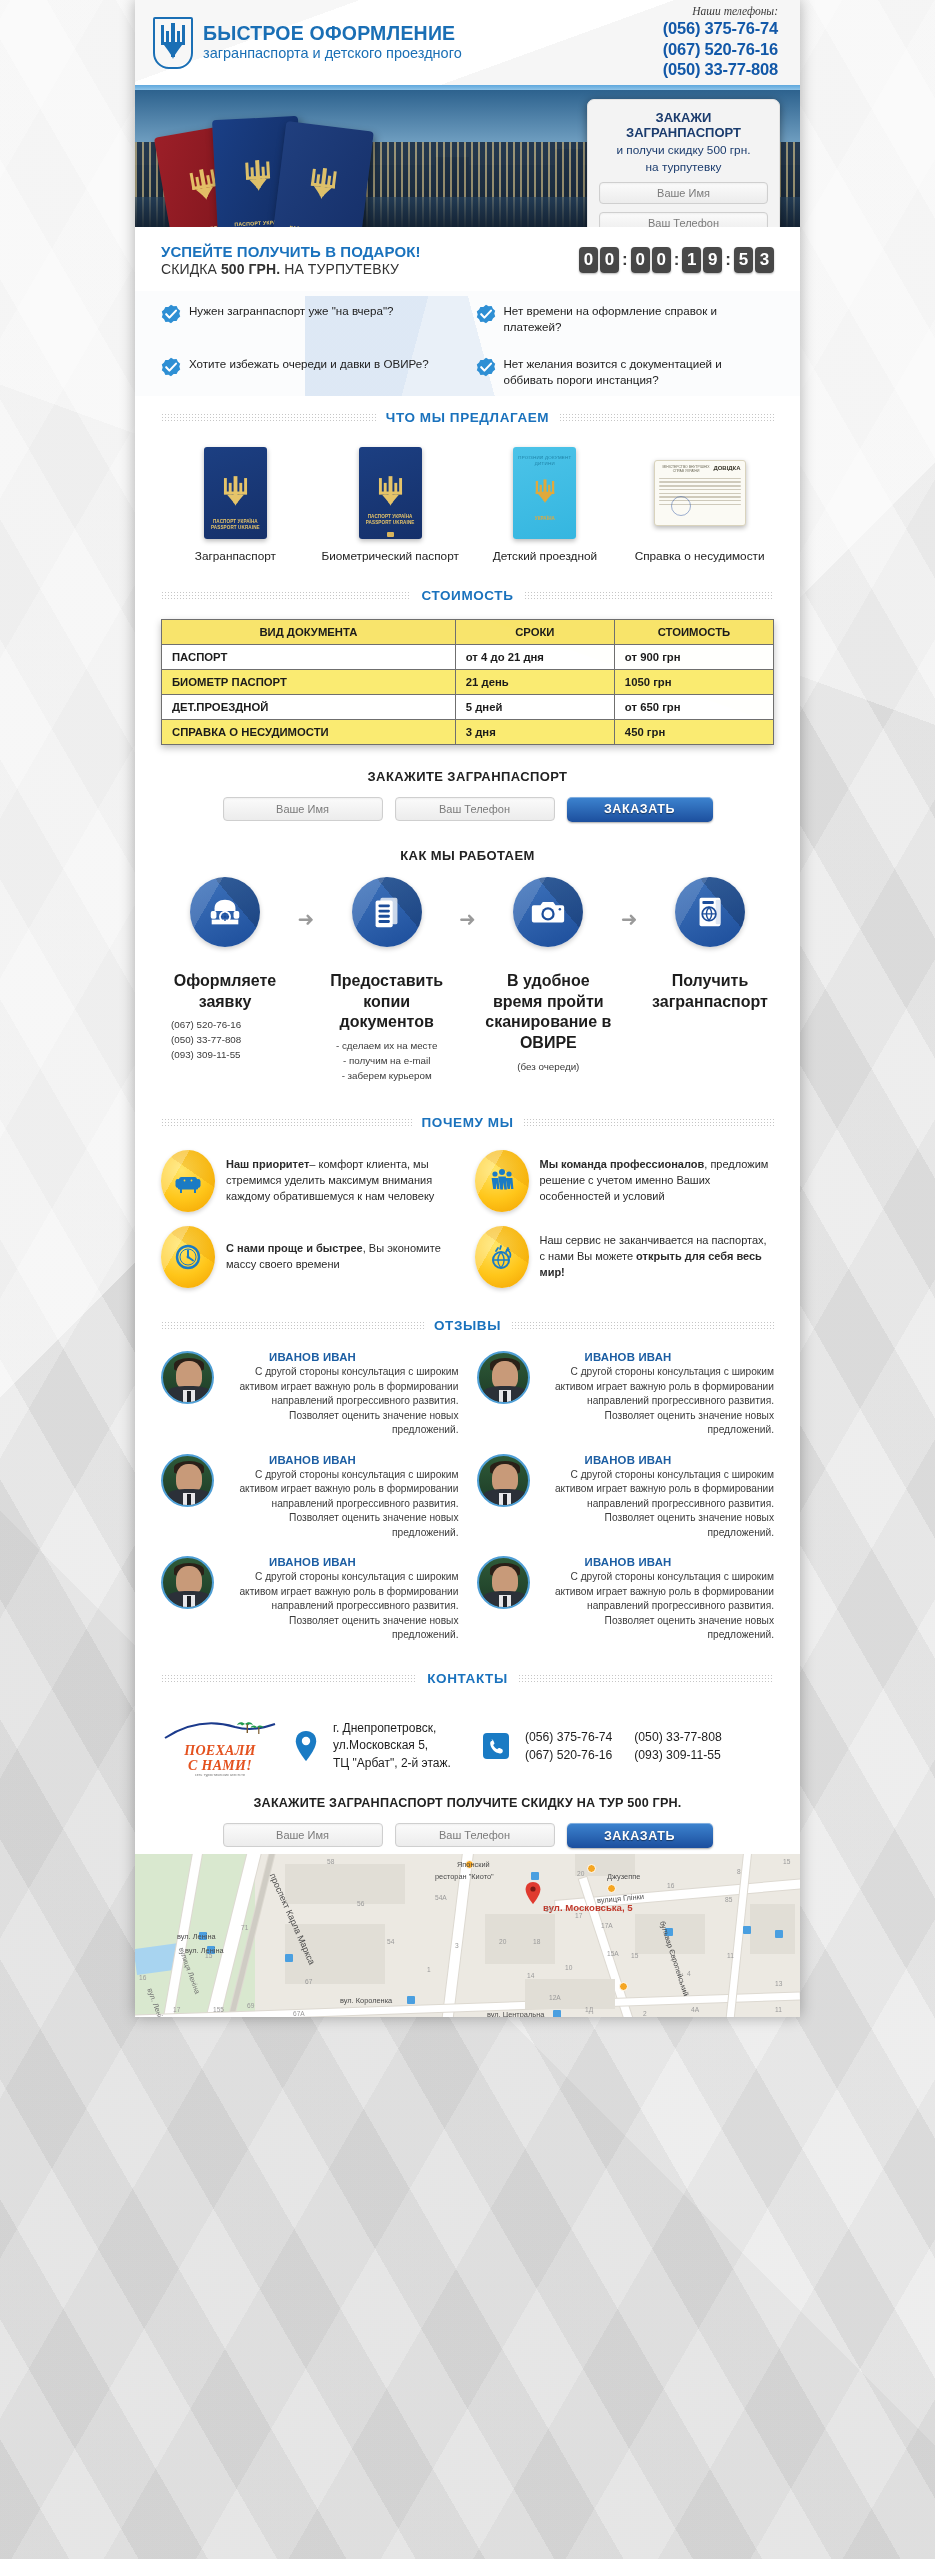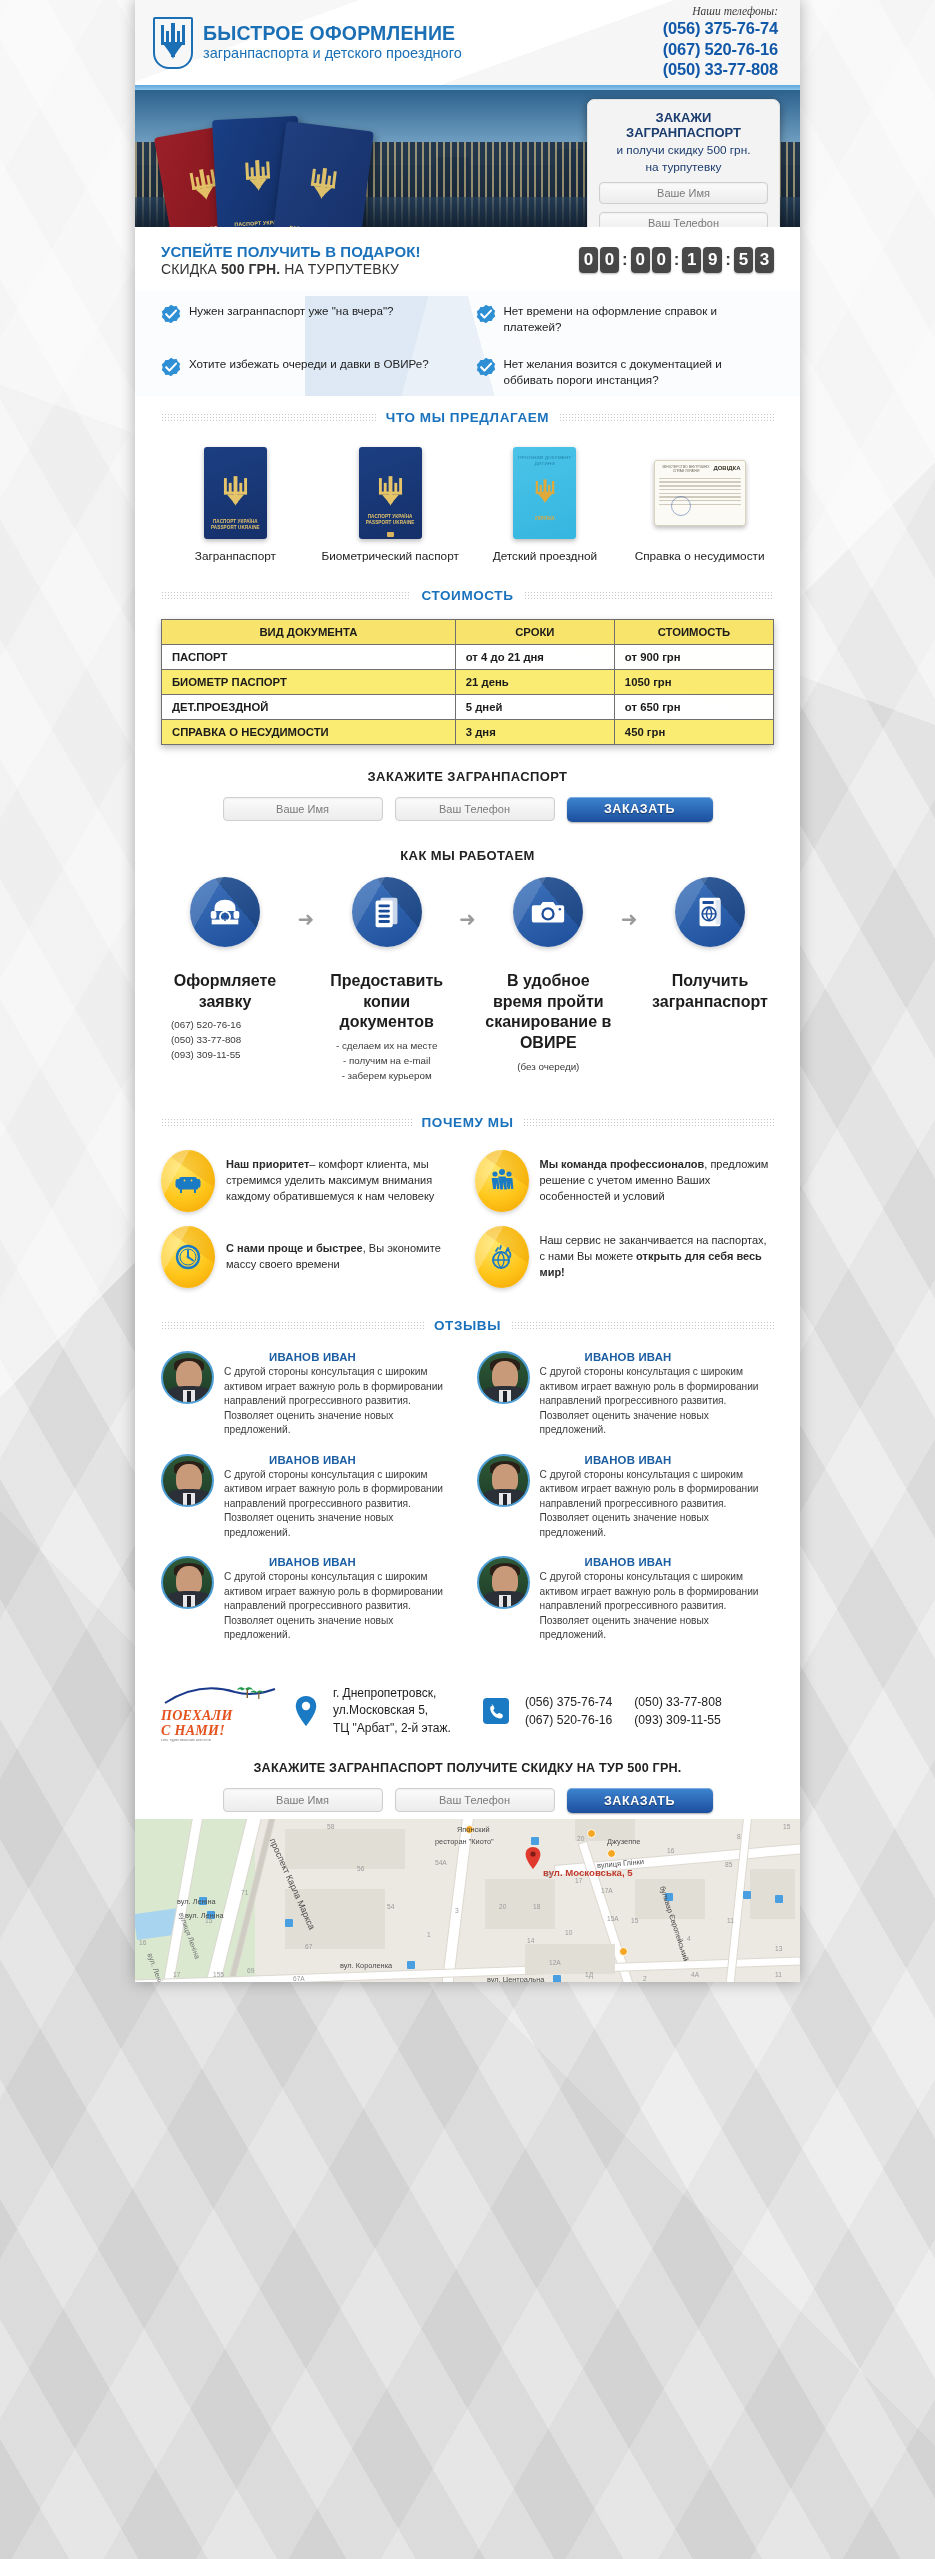--- a/index.html
+++ b/index.html
@@ -293,26 +293,26 @@
   }
   .av .face { position: absolute; left: 13px; top: 8px; width: 26px; height: 30px;
     border-radius: 46% 46% 42% 42%; background: #c89a79; }
   .av .hair { position: absolute; left: 11px; top: 5px; width: 30px; height: 13px;
     border-radius: 50% 50% 18% 18%; background: #2a2018; }
   .av .suit { position: absolute; left: 4px; bottom: -2px; width: 44px; height: 18px;
     border-radius: 40% 40% 0 0; background: #2b3038; }
   .av .shirt { position: absolute; left: 20px; bottom: -2px; width: 12px; height: 14px; background: #e7e7ea; }
   .av .tie { position: absolute; left: 24px; bottom: -2px; width: 4px; height: 13px; background: #1d2026; }
   .test .nm { font-size: 11.4px; font-weight: 700; color: #1c5ea3; letter-spacing: .2px; margin-left: 45px; }
-  .test .tx { font-size: 10.2px; color: #3c3c3c; line-height: 1.42; margin-top: 2px; }
+  .test .tx { font-size: 10.2px; color: #3c3c3c; line-height: 1.42; margin-top: 2px; text-align: right; }
 
   
   .contacts { padding: 10px 26px 6px; }
   .c-row { display: flex; align-items: center; gap: 16px; margin-top: 12px; }
-  .tour-logo { width: 118px; flex: 0 0 auto; }
+  .tour-logo { width: 118px; flex: 0 0 auto; text-align: center; }
   .tour-logo .hill { position: relative; height: 30px; }
   .tour-logo .p1 { font-size: 14px; font-weight: 700; color: #e4521f; font-style: italic;
     font-family: "Liberation Serif", serif; letter-spacing: .3px; line-height: 1; }
   .tour-logo .p2 { font-size: 14px; font-weight: 700; color: #e4521f; font-style: italic;
     font-family: "Liberation Serif", serif; letter-spacing: .3px; line-height: 1.1; }
   .tour-logo .sub { font-size: 3.4px; color: #6b6b6b; letter-spacing: .2px; line-height: 1.5; }
   .pin-icon { width: 22px; height: 30px; flex: 0 0 auto; }
   .addr { font-size: 12px; color: #1d1d1d; line-height: 1.45; }
   .ph-icon { width: 26px; height: 26px; flex: 0 0 auto; margin-left: 16px; }
   .ph-cols { display: flex; gap: 22px; }
@@ -874,20 +874,25 @@
               <span class="tie"></span>
             </div>
         <div>
           <div class="nm">ИВАНОВ ИВАН</div>
           <div class="tx">С другой стороны консультация с широким активом играет важную роль в формировании направлений прогрессивного развития. Позволяет оценить значение новых предложений.</div>
         </div>
       </div>
     </div>
   </div>
 
+  <div class="sec-title">
+    <span class="line"></span>
+    <span class="txt">КОНТАКТЫ</span>
+    <span class="line"></span>
+  </div>
   <div class="contacts">
     <div class="c-row">
       <div class="tour-logo">
         <div class="hill">
           <svg viewBox="0 0 118 30" style="width:118px;height:30px">
             <path d="M4 24 Q38 2 74 13 Q92 18 114 10" fill="none" stroke="#1b3a8c" stroke-width="2"></path>
             <g fill="#1f9a4d">
               <path d="M84 10c-3-3-7-2-8 1 2-1 4-1 5 .5zM84 10c3-3 7-2 8 1-2-1-4-1-5 .5z"></path>
               <rect x="85.6" y="10" width="1.4" height="9" fill="#7a5a2c"></rect>
               <path d="M96 13c-2.4-2.4-5.6-1.6-6.4.8 1.6-.8 3.2-.8 4 .4zM96 13c2.4-2.4 5.6-1.6 6.4.8-1.6-.8-3.2-.8-4 .4z"></path>

